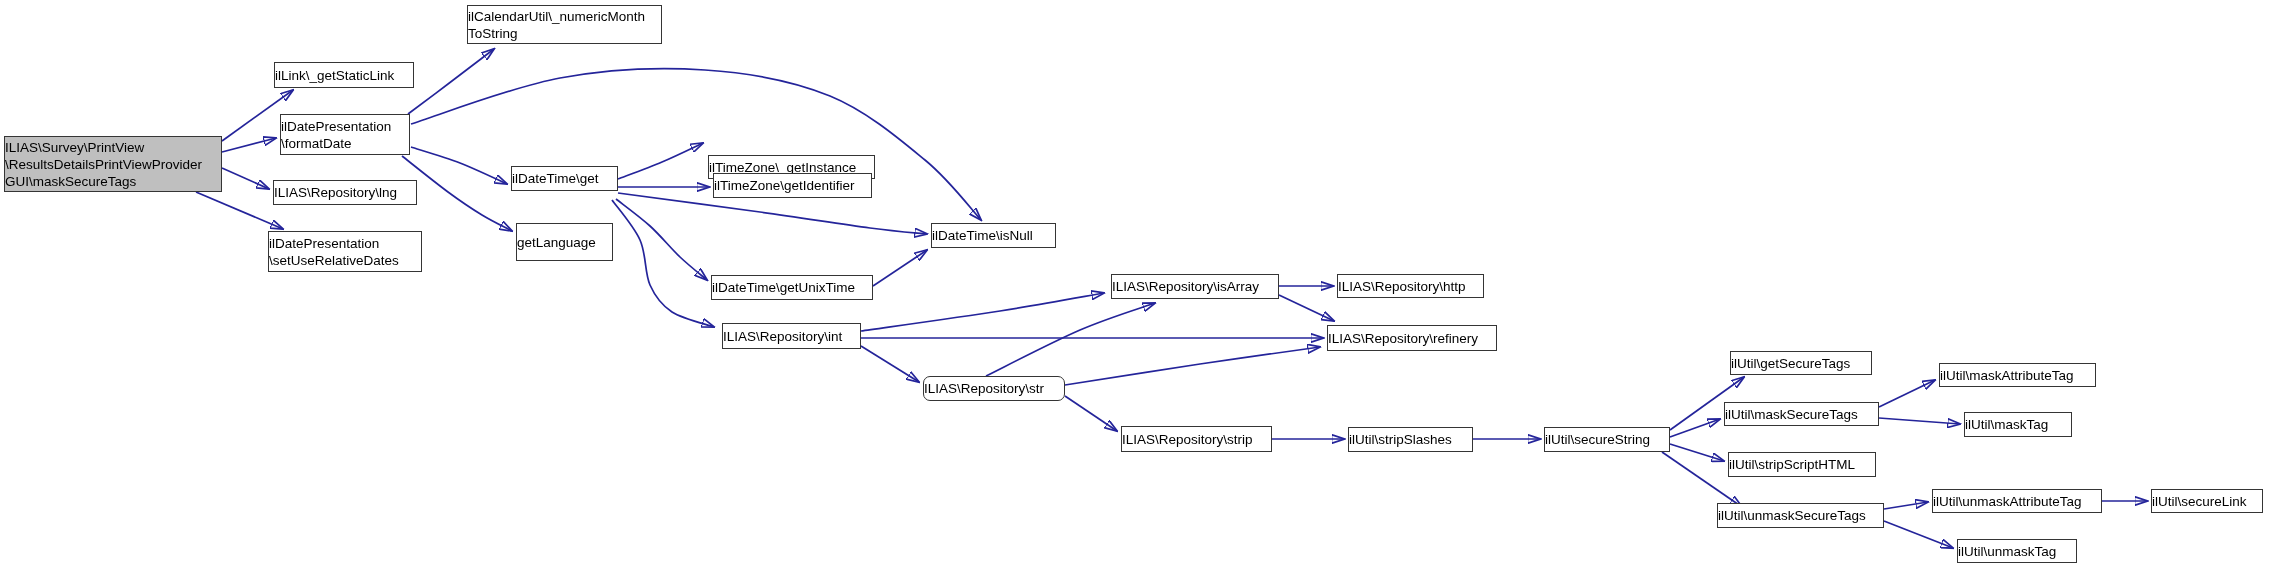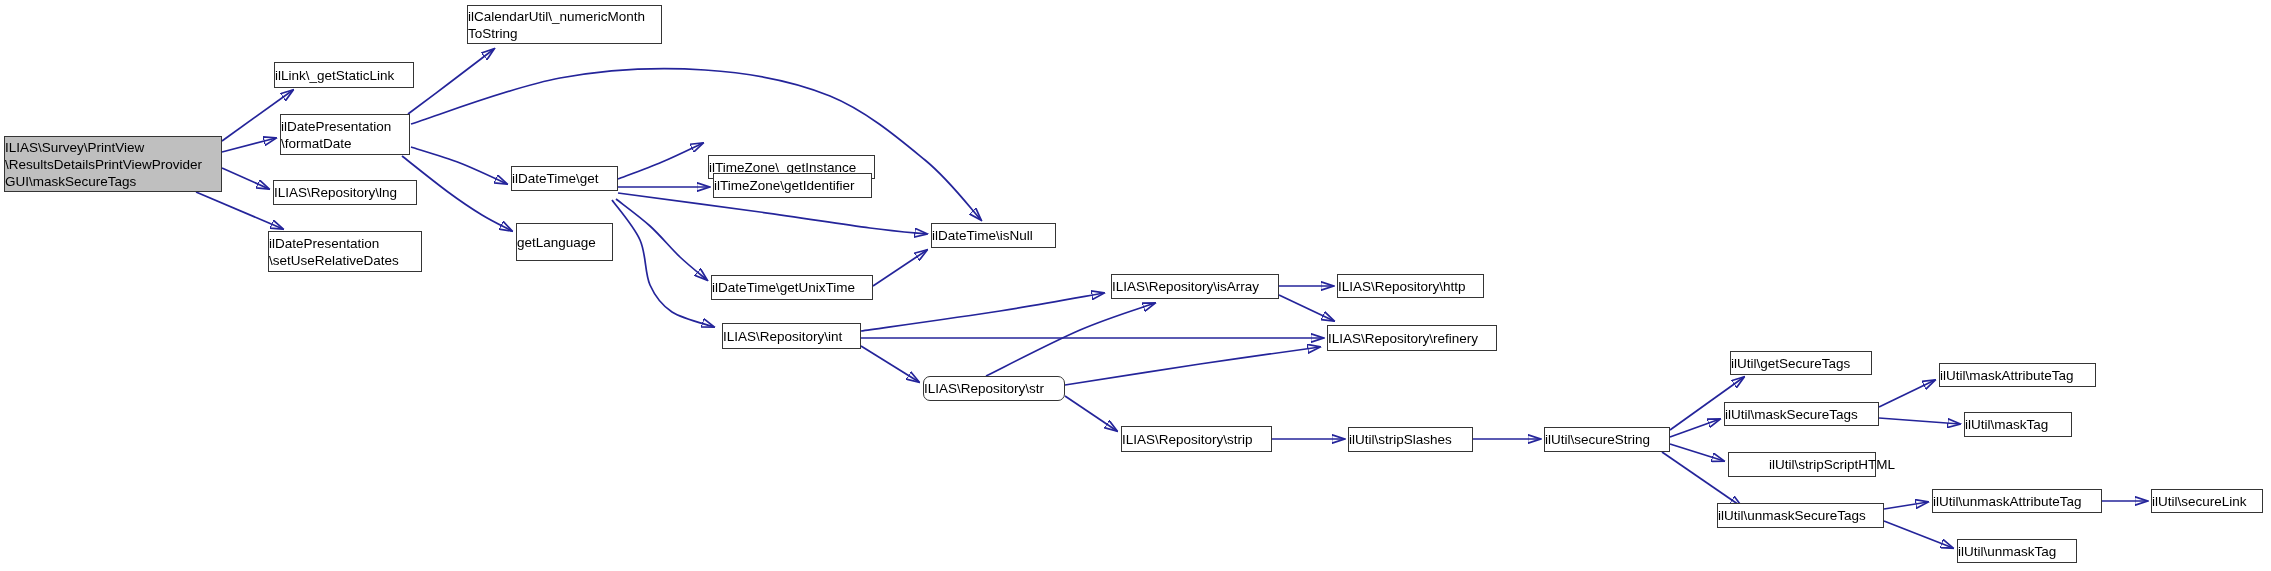--- a/index.html
+++ b/index.html
@@ -140,21 +140,21 @@
     </div>
     <div class="node" style="left: 1724px; top: 402px; width: 155px; height: 24px;">
       <span>ilUtil\maskSecureTags</span>
     </div>
     <div class="node" style="left: 1939px; top: 363px; width: 157px; height: 24px;">
       <span>ilUtil\maskAttributeTag</span>
     </div>
     <div class="node" style="left: 1964px; top: 412px; width: 108px; height: 25px;">
       <span>ilUtil\maskTag</span>
     </div>
-    <div class="node" style="left: 1728px; top: 452px; width: 148px; height: 25px; padding-left: 40px;">
+    <div class="node" style="left: 1728px; top: 452px; width: 148px; height: 25px;">
       <span>ilUtil\stripScriptHTML</span>
     </div>
     <div class="node" style="left: 1717px; top: 503px; width: 167px; height: 25px;">
       <span>ilUtil\unmaskSecureTags</span>
     </div>
     <div class="node" style="left: 1932px; top: 489px; width: 170px; height: 24px;">
       <span>ilUtil\unmaskAttributeTag</span>
     </div>
     <div class="node" style="left: 2151px; top: 489px; width: 112px; height: 24px;">
       <span>ilUtil\secureLink</span>

